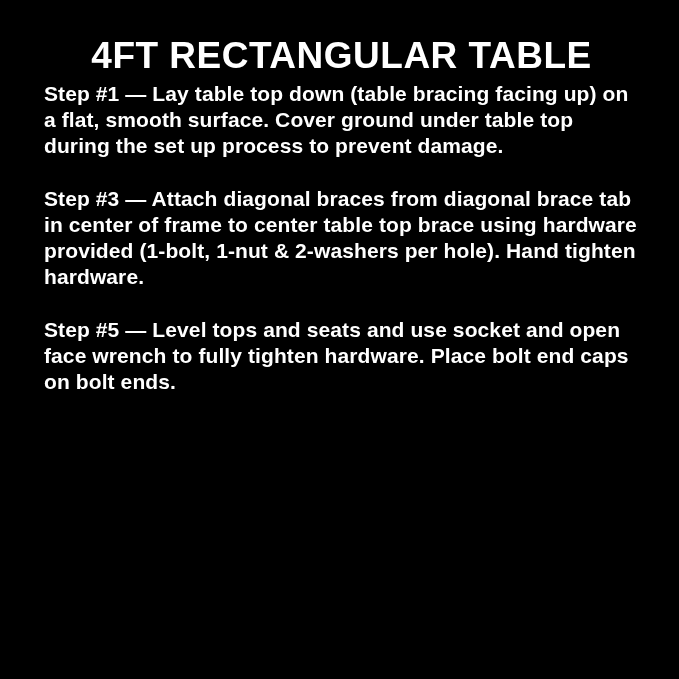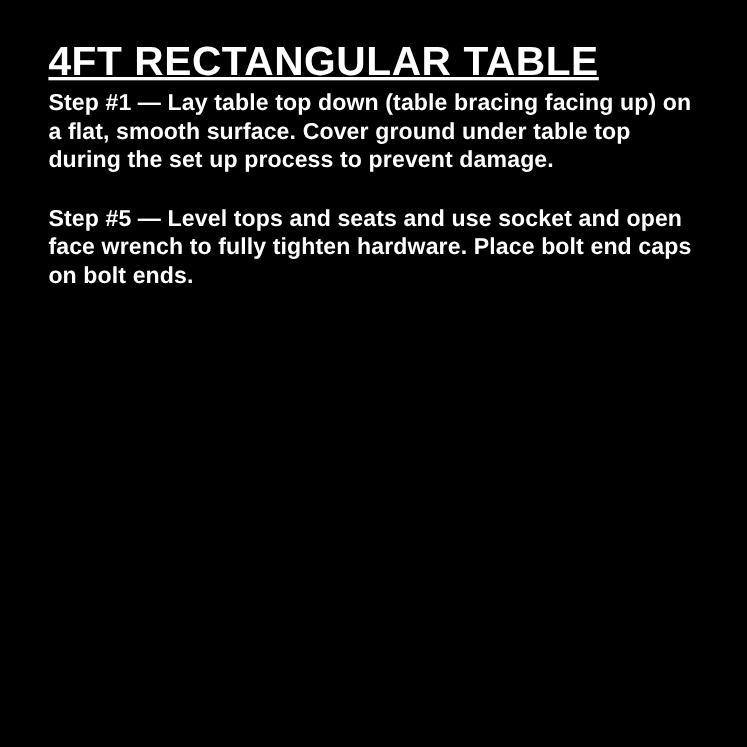--- a/index.html
+++ b/index.html
@@ -13,26 +13,26 @@
     height: 679px;
     background: #000000;
     color: #ffffff;
     font-family: "Liberation Sans", sans-serif;
     font-weight: 700;
     box-sizing: border-box;
     padding: 30px 40px 0 44px;
     overflow: hidden;
   }
   .title {
+    text-align: center;
     font-size: 37px;
     letter-spacing: 0.5px;
     line-height: 1.1;
     margin: 6px 0 4px 0;
     white-space: nowrap;
-    text-decoration: underline;
   }
   .subtitle {
     text-align: center;
     font-size: 25px;
     letter-spacing: 0.3px;
     margin: 0 0 24px 0;
   }
   .step {
     font-size: 21px;
     line-height: 26px;
@@ -41,14 +41,15 @@
     text-align: left;
   }
 </style>
 </head>
 <body>
 
 <div class="card">
   <h1 class="title">4FT RECTANGULAR TABLE</h1>
 
   <p class="step">Step #1  —  Lay table top down (table bracing facing up) on a flat, smooth surface. Cover ground under table top during the set up process to prevent damage.</p>
+  <p class="step">Step #3  —  Attach diagonal braces from diagonal brace tab in center of frame to center table top brace using hardware provided (1-bolt, 1-nut &amp; 2-washers per hole). Hand tighten hardware.</p>
   <p class="step">Step #5  —  Level tops and seats and use socket and open face wrench to fully tighten hardware. Place bolt end caps on bolt ends.</p>
 </div>
 
 </body></html>

